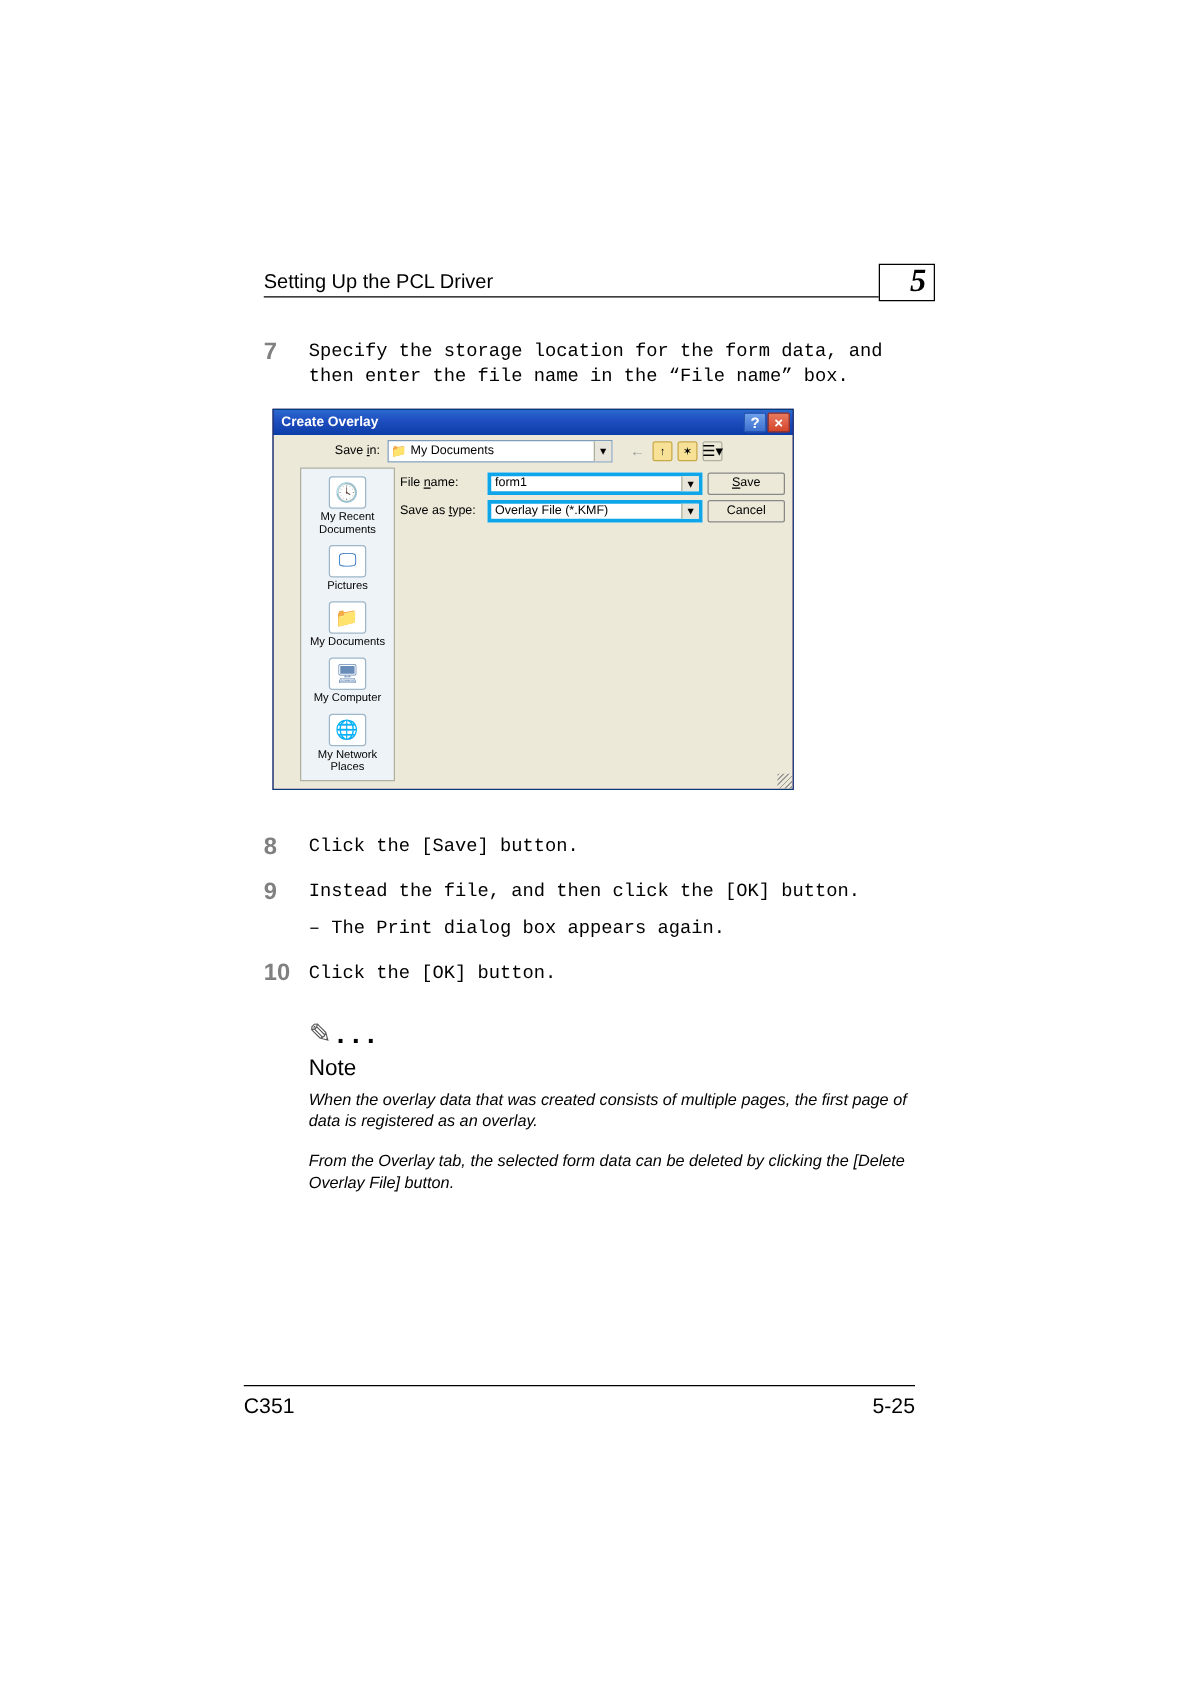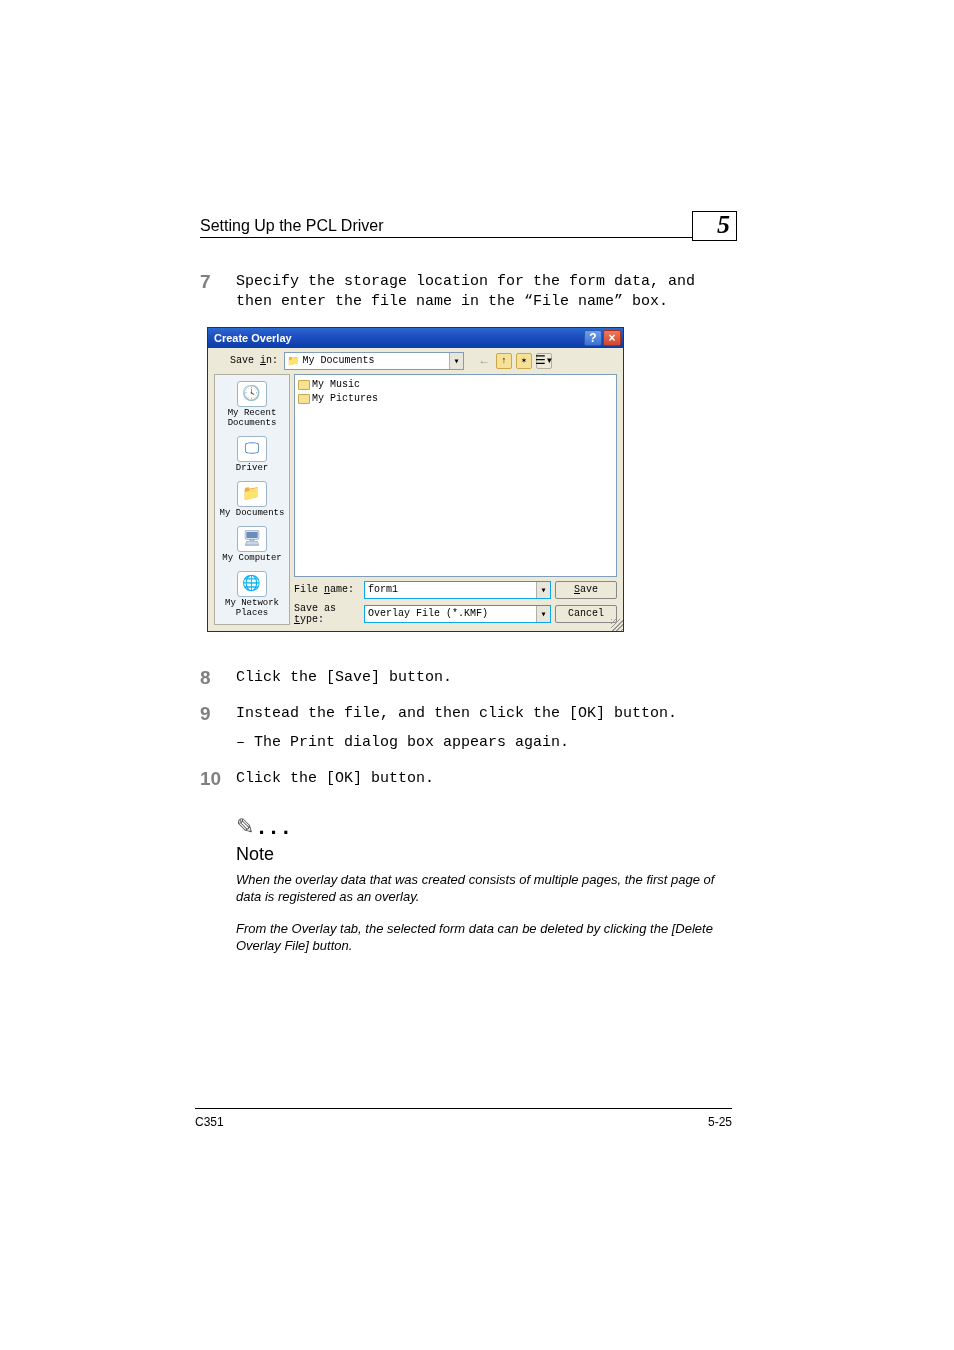--- a/index.html
+++ b/index.html
@@ -7,21 +7,21 @@
   body {
     width: 954px;
     height: 1350px;
     background: #fff;
     font-family: Arial, Helvetica, sans-serif;
     color: #000;
     position: relative;
   }
   .page {
     position: absolute;
-    left: 200px;
+    left: 211px;
     top: 205px;
     width: 537px;
   }
   .header-row {
     display: flex;
     align-items: flex-end;
     justify-content: space-between;
     border-bottom: 1.5px solid #000;
     padding-bottom: 2px;
   }
@@ -94,22 +94,21 @@
     display: flex; align-items: center; justify-content: center;
     font-weight: bold;
     font-size: 12px;
     font-family: Arial, sans-serif;
   }
   .tb-help { background: linear-gradient(#6fa0e8,#3d6fd0); color:#fff; border:1px solid #2a58b0;}
   .tb-close { background: linear-gradient(#ea7a5f,#d4452a); color:#fff; border:1px solid #a83018;}
 
   .dlg-body {
     background:#ece9d8;
-    padding: 4px 6px 6px 6px;
-    font-family: Liberation Mono, monospace;
+    padding: 4px 6px 6px 21px;
   }
   .savein-row {
     display:flex; align-items:center; gap:4px;
     margin-bottom:4px;
   }
   .savein-row .lbl { width:66px; text-align:right; padding-right:2px;}
   .savein-select {
     flex:0 0 180px;
     height:18px;
     border:1px solid #7f9db9;
@@ -173,21 +172,21 @@
 
   .dlg-bottom {
     display:flex; align-items:center;
     margin-top:4px;
     gap:4px;
   }
   .dlg-bottom .lbl { width:66px; text-align:left;}
   .dlg-bottom .infield {
     flex:1;
     height:18px;
-    border:1px solid #0ea5e9;
+    border:3px solid #0ea5e9;
     background:#fff;
     display:flex; align-items:center;
     padding:0 3px;
     position:relative;
   }
   .dlg-bottom .infield .dd {
     position:absolute; right:0; top:0; bottom:0;
     width:14px;
     background:#e8e6da;
     border-left:1px solid #b0b0a0;
@@ -224,21 +223,21 @@
   
   .footer {
     position:absolute;
     left:195px;
     width:537px;
     top:1108px;
     border-top:1px solid #000;
     padding-top:6px;
     display:flex;
     justify-content:space-between;
-    font-size:12px;
+    font-size:17px;
   }
 
   .und { text-decoration: underline; }
 
 </style>
 </head>
 <body>
 
 <div class="page">
 
@@ -276,47 +275,37 @@
       </div>
 
       <div class="dlg-main">
         <div class="places">
           <div class="place-item">
             <div class="place-icon">🕓</div>
             <span>My Recent Documents</span>
           </div>
           <div class="place-item">
             <div class="place-icon" style="color:#2a70c0;">🖵</div>
-            <span>Driver</span>
+            <span>Pictures</span>
           </div>
           <div class="place-item">
             <div class="place-icon" style="color:#c9a848;">📁</div>
             <span>My Documents</span>
           </div>
           <div class="place-item">
             <div class="place-icon" style="color:#6a8cb8;">🖥</div>
             <span>My Computer</span>
           </div>
           <div class="place-item">
             <div class="place-icon" style="color:#6a8cb8;">🌐</div>
             <span>My Network Places</span>
           </div>
         </div>
 
         <div style="flex:1; display:flex; flex-direction:column;">
-          <div class="filelist">
-            <div class="file-row">
-              <span class="folder-ic"></span>
-              <span>My Music</span>
-            </div>
-            <div class="file-row">
-              <span class="folder-ic"></span>
-              <span>My Pictures</span>
-            </div>
-          </div>
 
           <div class="dlg-bottom">
             <span class="lbl">File <span class="und">n</span>ame:</span>
             <div class="infield">
               <span>form1</span>
               <span class="dd">▾</span>
             </div>
             <div class="dlg-btn"><span class="und">S</span>ave</div>
           </div>
           <div class="dlg-bottom">

